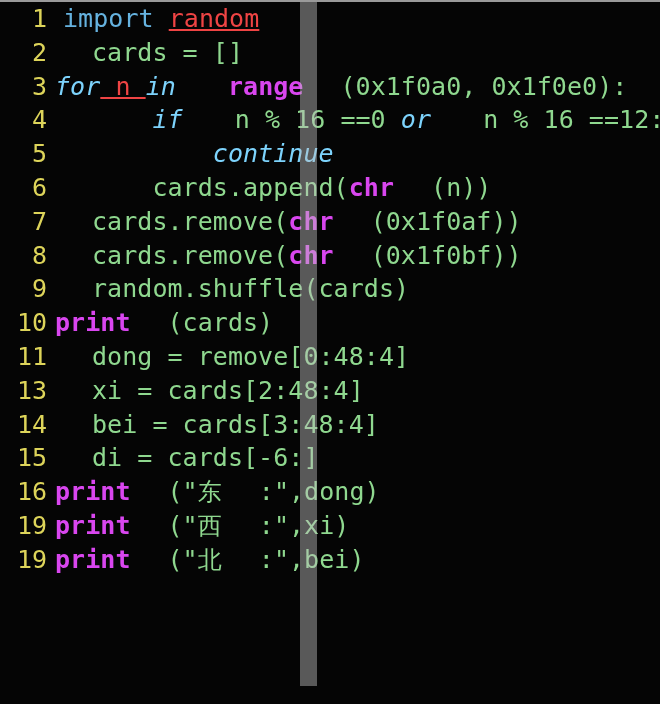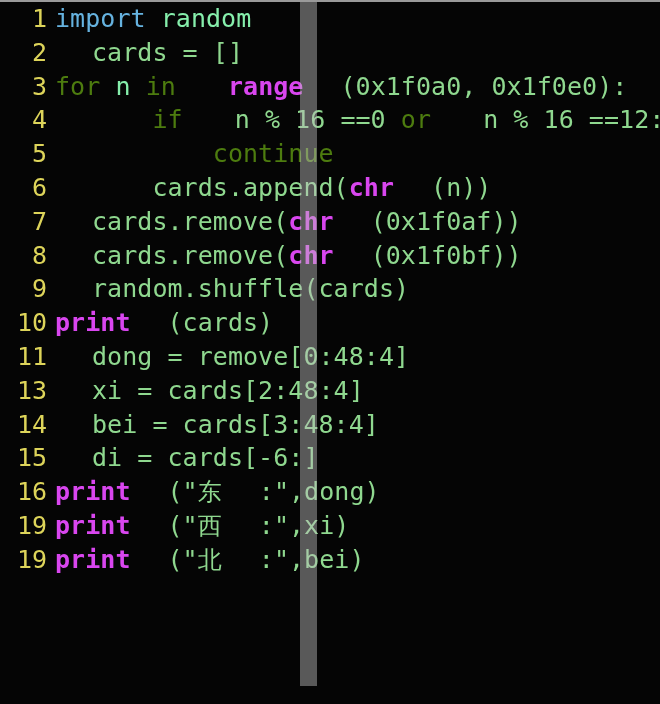--- a/index.html
+++ b/index.html
@@ -50,23 +50,23 @@
   .line-code {
     flex: 1;
     font-size: 25px;
     padding-left: 8px;
     white-space: pre;
     letter-spacing: 0.05px;
   }
 
   
   .t-plain   { color: #8fd88f; margin-left: 37px; }
-  .t-ident   { color: #86efac; }
-  .t-keyword { color: #4d7c0f; }
-  .t-import  { color: #66b3e0; }
+  .t-ident   { color: #ef4444; text-decoration: underline; }
+  .t-keyword { color: #7dd3fc; font-style: italic; }
+  .t-import  { color: #66b3e0; margin-left: 8px; }
   .t-builtin { color: #d946ef; font-weight: bold; }
   .t-cjk     { color: #8fd88f; font-family: "DejaVu Sans", "Liberation Sans", sans-serif; font-size: 24px; }
 
   
   #column-guide {
     position: absolute;
     left: 300px;
     top: 0px;
     width: 17px;
     height: 684px;

